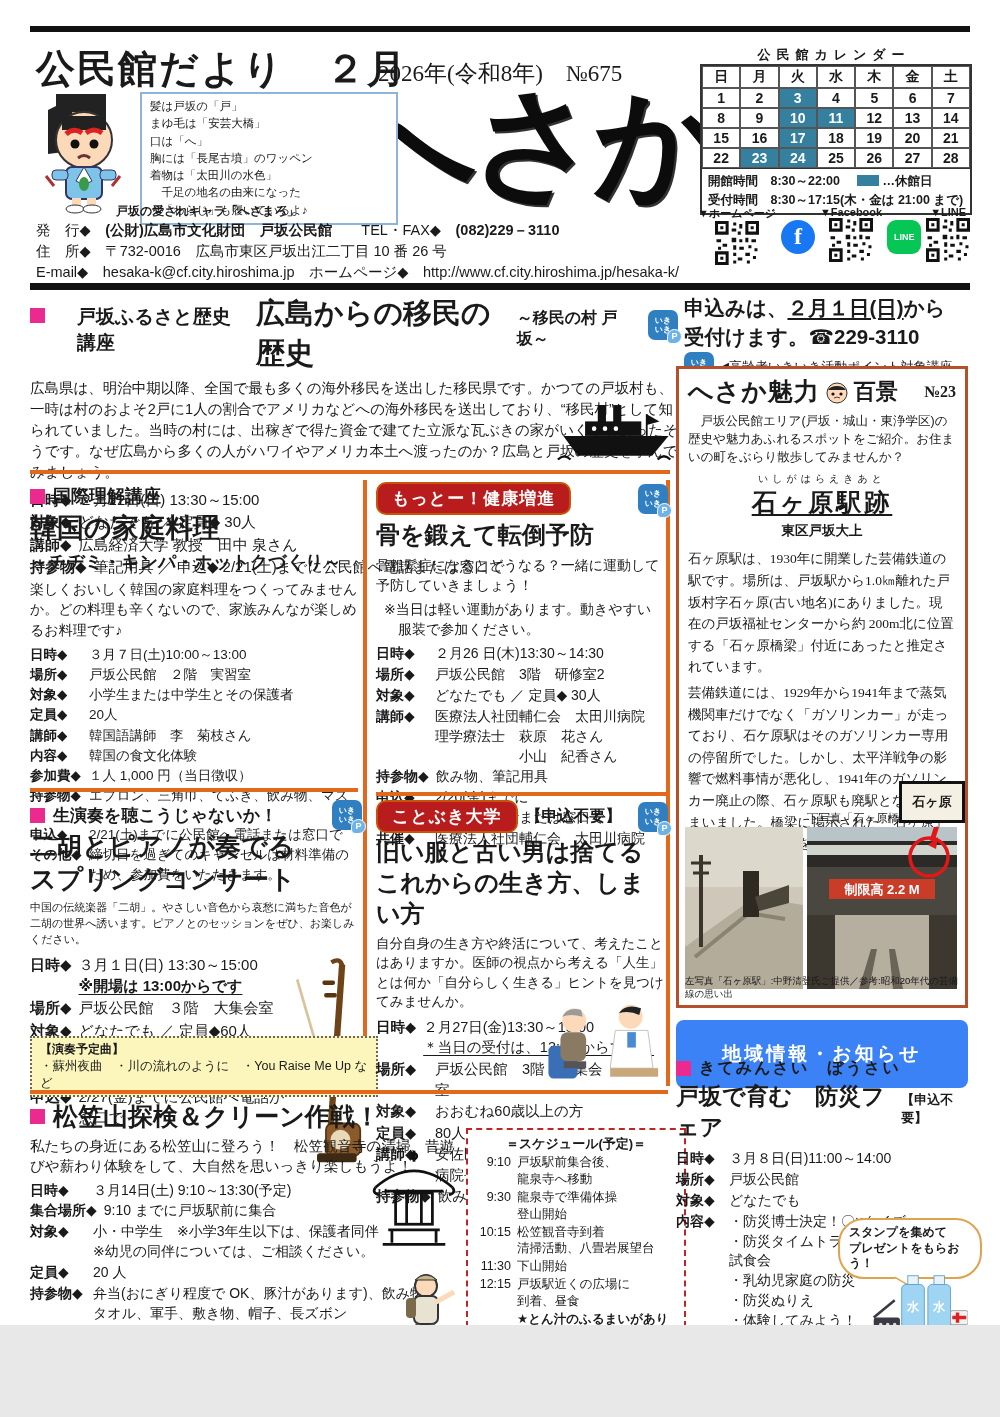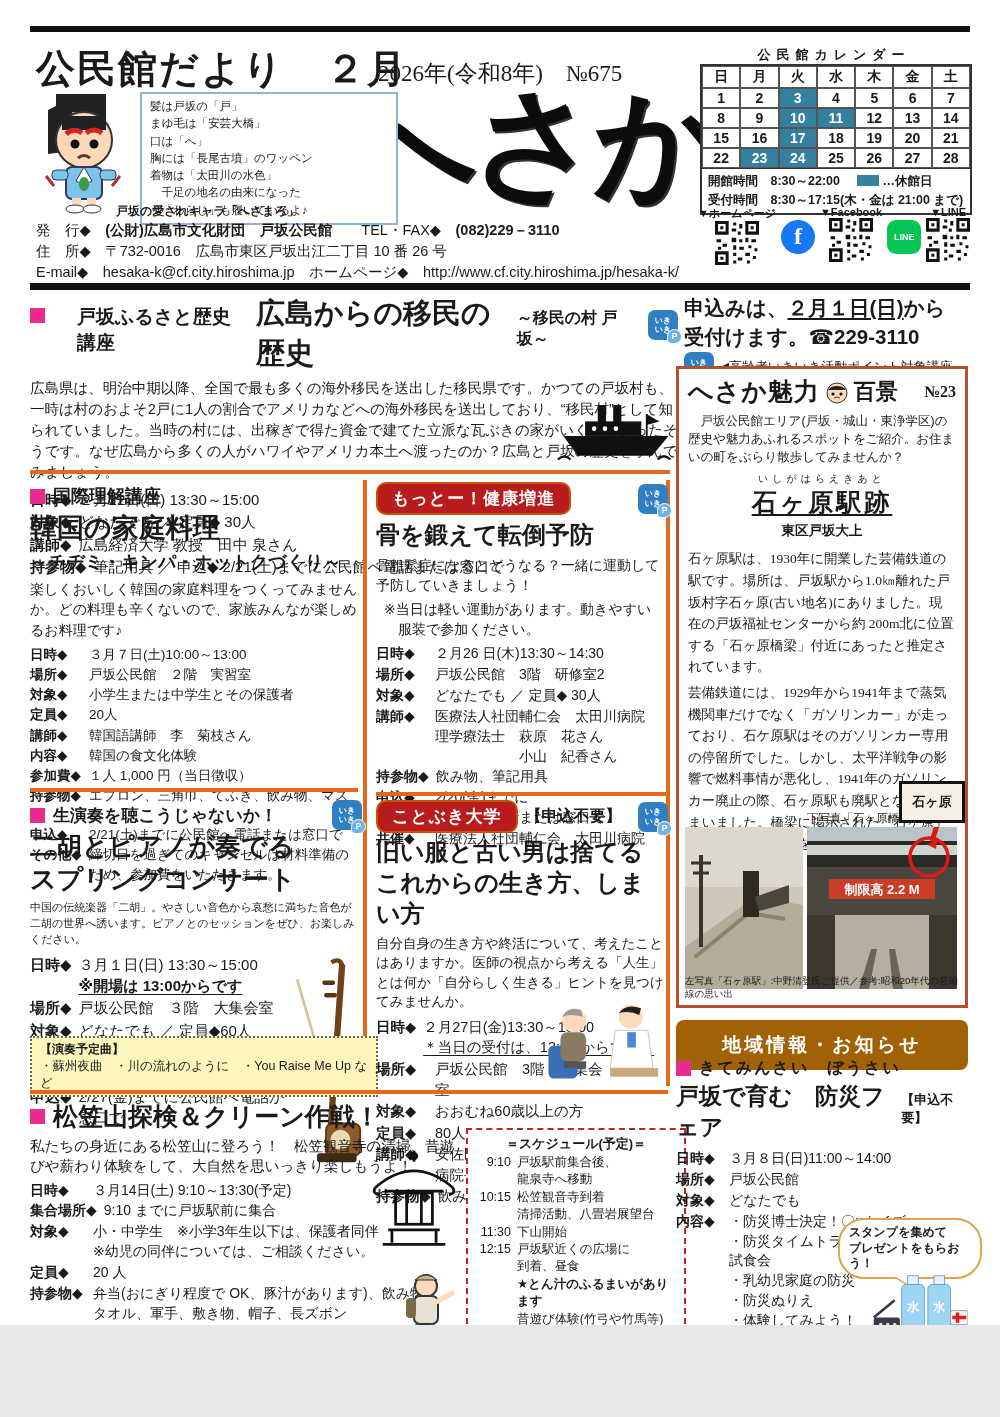--- a/index.html
+++ b/index.html
@@ -48,22 +48,22 @@
   .serif{font-family:"Liberation Serif","DejaVu Serif",serif;}
   
   .songbox{background:#fcf6bd;border:2px dotted #666;}
   
   .schedbox{border:2px dashed #c02424;background:#fff;}
   .srow{display:flex;gap:6px;font-size:12.5px;line-height:1.35;margin:1px 0;}
   .stime{flex:none;width:36px;text-align:right;}
   .stext{white-space:pre-line;}
   .srow .stext.on,.srow.on .stext{font-weight:bold;}
   
-  .banner{background:#a16207;color:#fff;font-weight:bold;font-size:19px;text-align:center;
-          border-radius:8px;letter-spacing:3px;padding:12px 0;}
+  .banner{background:#3b82f6;color:#fff;font-weight:bold;font-size:19px;text-align:center;
+          border-radius:8px;letter-spacing:3px;padding:21px 0;}
   
   .bubble{border:2px solid #dfa24f;border-radius:26px;background:#fff;font-size:12px;font-weight:bold;
           padding:5px 9px;white-space:pre-line;position:relative;line-height:1.3;}
   .bubble::after{content:"";position:absolute;left:58px;bottom:-9px;width:14px;height:14px;background:#fff;
           border-right:2px solid #dfa24f;border-bottom:2px solid #dfa24f;transform:skewX(35deg) rotate(45deg);}
   .mascotbox{border:2px solid #8fb4d9;background:#fff;font-size:11.5px;line-height:1.5;padding:4px 8px;}
   .footerbox{border:2px solid #222;padding:5px 10px;font-size:13.5px;line-height:1.55;}
   .bigtitle{font-size:126px;font-weight:900;letter-spacing:-6px;line-height:1;color:#0c0c0c;
             text-shadow:2px 2px 0 #333;pointer-events:none;}
 </style>
@@ -531,20 +531,25 @@
   <div class="abs schedbox" style="left:466px;top:1128px;width:202px;padding:5px 7px;">
     <div class="b" style="font-size:13px;text-align:center;">＝スケジュール(予定)＝</div>
     <div>
 
     <div class="srow">
           <span class="stime">9:10</span>
           <span class="stext">戸坂駅前集合後、
 龍泉寺へ移動</span>
         </div>
         <div class="srow">
+          <span class="stime">9:30</span>
+          <span class="stext">龍泉寺で準備体操
+登山開始</span>
+        </div>
+        <div class="srow">
           <span class="stime">10:15</span>
           <span class="stext">松笠観音寺到着
 清掃活動、八畳岩展望台</span>
         </div>
         <div class="srow">
           <span class="stime">11:30</span>
           <span class="stext">下山開始</span>
         </div>
         <div class="srow">
           <span class="stime">12:15</span>

